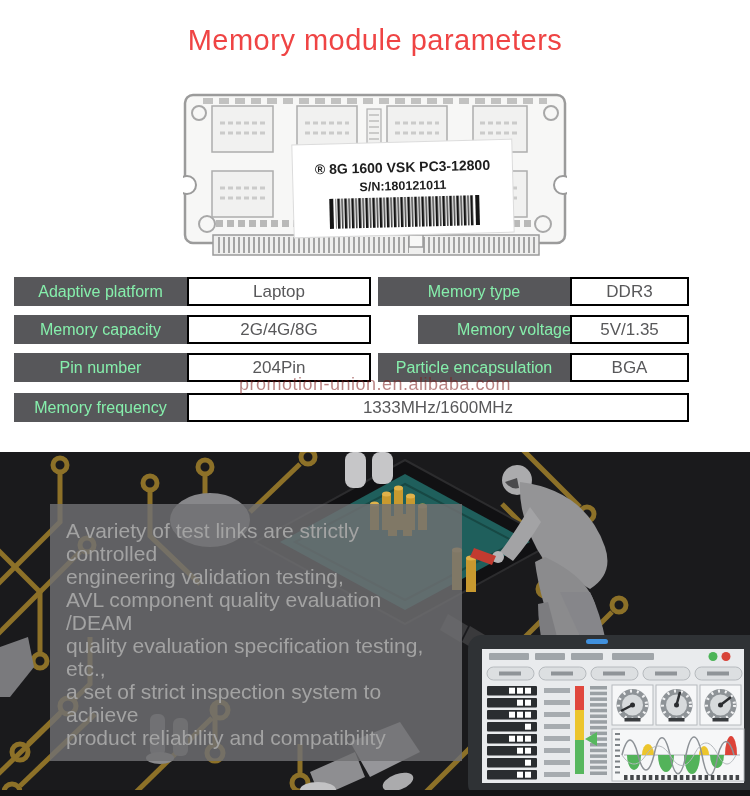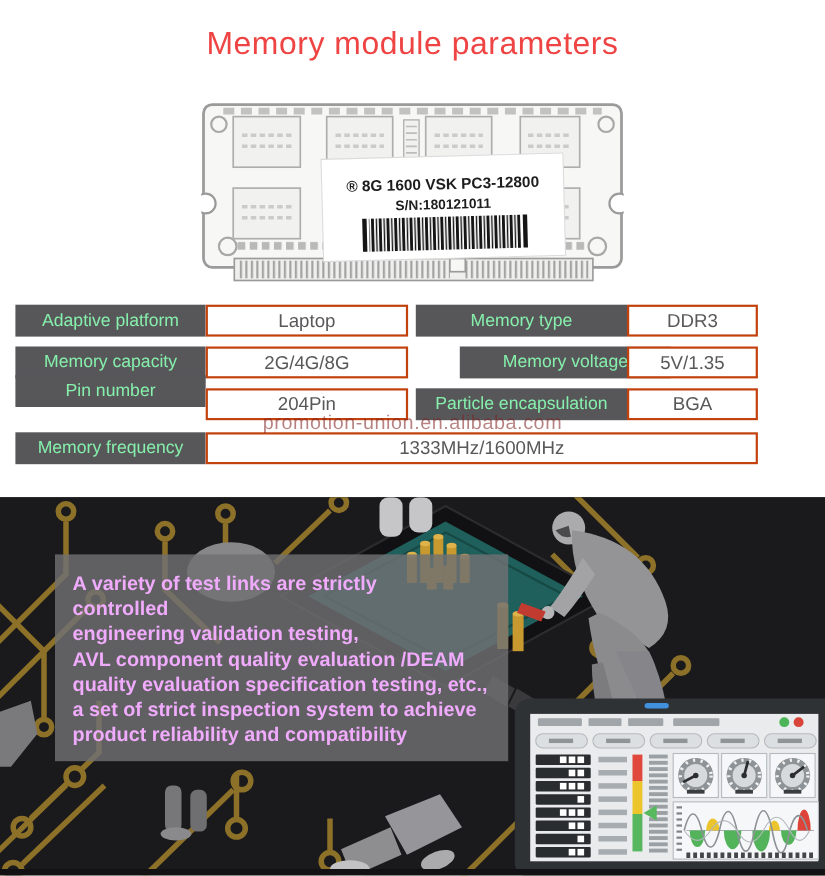--- a/index.html
+++ b/index.html
@@ -7,31 +7,31 @@
        font-family:"Liberation Sans",sans-serif;}
   .abs{position:absolute;}
 
   
   #page-title{top:24px;left:0;width:750px;text-align:center;font-size:29px;
     font-weight:500;color:#ef4444;letter-spacing:.5px;}
 
   
   .spec-label{background:#57575a;color:#86efac;font-size:16px;font-weight:500;
     display:flex;align-items:center;justify-content:center;height:29px;box-sizing:border-box;}
-  .spec-value{background:#ffffff;border:2px solid #c2410c;color:#58585a;font-size:17px;
+  .spec-value{background:#ffffff;border:2px solid #000000;color:#58585a;font-size:17px;
     display:flex;align-items:center;justify-content:center;height:29px;box-sizing:border-box;}
 
   #watermark{top:374px;left:50%;transform:translateX(-50%);white-space:nowrap;
     font-size:18px;color:#7f1d1d;opacity:.55;letter-spacing:.5px;z-index:30;pointer-events:none;}
 
   
   #dark-section{top:452px;left:0;width:750px;height:344px;background:#1a1a1c;}
   #quality-box{top:52px;left:50px;width:412px;box-sizing:border-box;padding:15px 16px 12px 16px;
     background:rgba(112,112,115,.82);z-index:2;}
-  #quality-box .qline{color:#f0abfc;font-size:18px;line-height:23px;font-weight:700;}
+  #quality-box .qline{color:#a3a3a3;font-size:21px;line-height:23px;font-weight:400;}
 </style>
 </head>
 <body>
 
 <div class="abs" id="page-title">Memory module parameters</div>
 
 <svg class="abs" style="top:89px;left:183px;" width="384" height="172" viewBox="0 0 384 172">
   <defs>
     <pattern id="bc" width="7" height="30" patternUnits="userSpaceOnUse">
       <rect x="0" y="0" width="2.6" height="30" fill="#151515"></rect>
@@ -110,21 +110,21 @@
   <div class="abs spec-label" style="top:277px;left:14px;width:173px;">Adaptive platform</div>
   <div class="abs spec-value" style="top:277px;left:187px;width:184px;">Laptop</div>
   <div class="abs spec-label" style="top:277px;left:378px;width:192px;">Memory type</div>
   <div class="abs spec-value" style="top:277px;left:570px;width:119px;">DDR3</div>
 
   <div class="abs spec-label" style="top:315px;left:14px;width:173px;">Memory capacity</div>
   <div class="abs spec-value" style="top:315px;left:187px;width:184px;">2G/4G/8G</div>
   <div class="abs spec-label" style="top:315px;left:378px;width:192px;margin-left:40px;">Memory voltage</div>
   <div class="abs spec-value" style="top:315px;left:570px;width:119px;">5V/1.35</div>
 
-  <div class="abs spec-label" style="top:341px;left:14px;width:173px;">Pin number</div>
+  <div class="abs spec-label" style="top:353px;left:14px;width:173px;">Pin number</div>
   <div class="abs spec-value" style="top:353px;left:187px;width:184px;">204Pin</div>
   <div class="abs spec-label" style="top:353px;left:378px;width:192px;">Particle encapsulation</div>
   <div class="abs spec-value" style="top:353px;left:570px;width:119px;">BGA</div>
 
   <div class="abs spec-label" style="top:393px;left:14px;width:173px;">Memory frequency</div>
   <div class="abs spec-value" style="top:393px;left:187px;width:502px;">1333MHz/1600MHz</div>
 </div>
 
 <div class="abs" id="watermark">promotion-union.en.alibaba.com</div>
 

